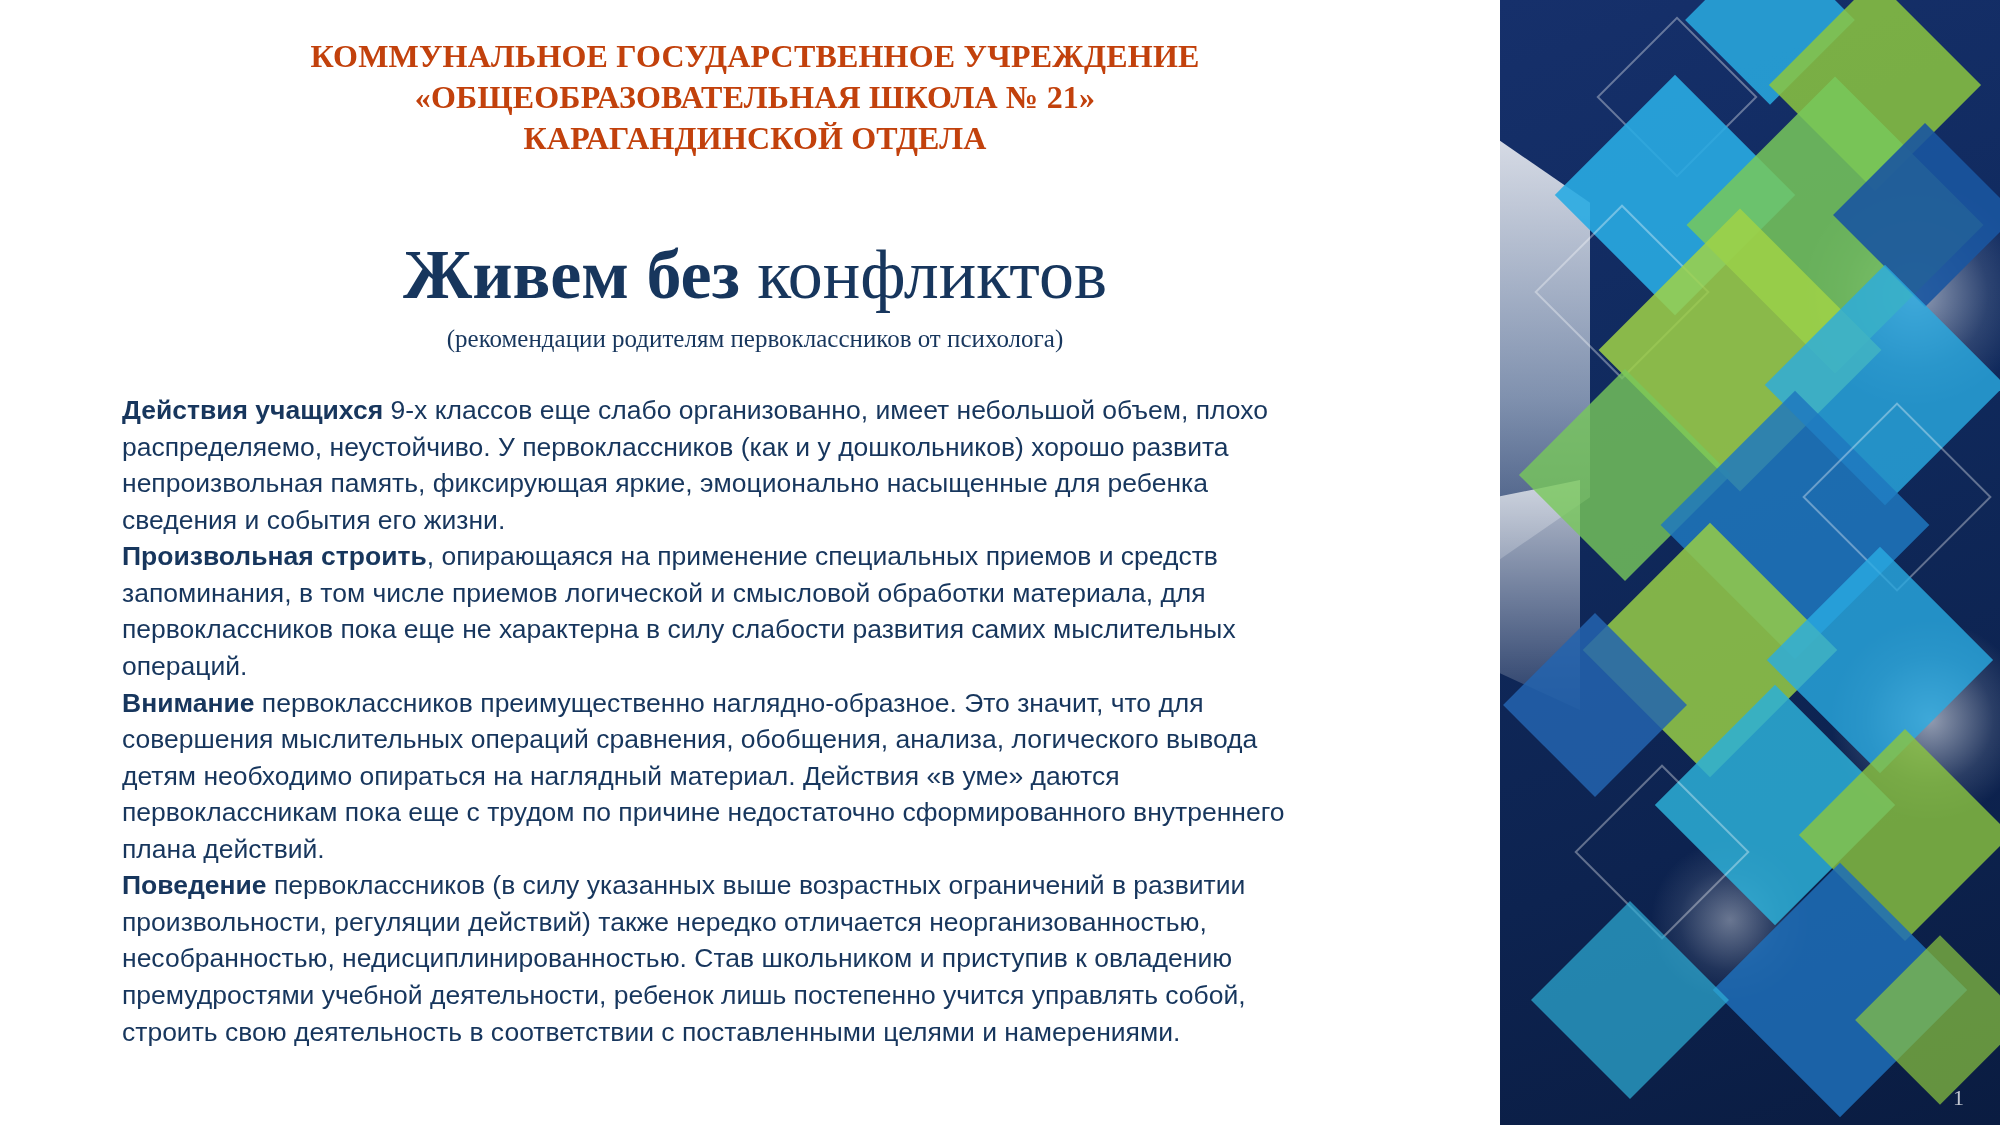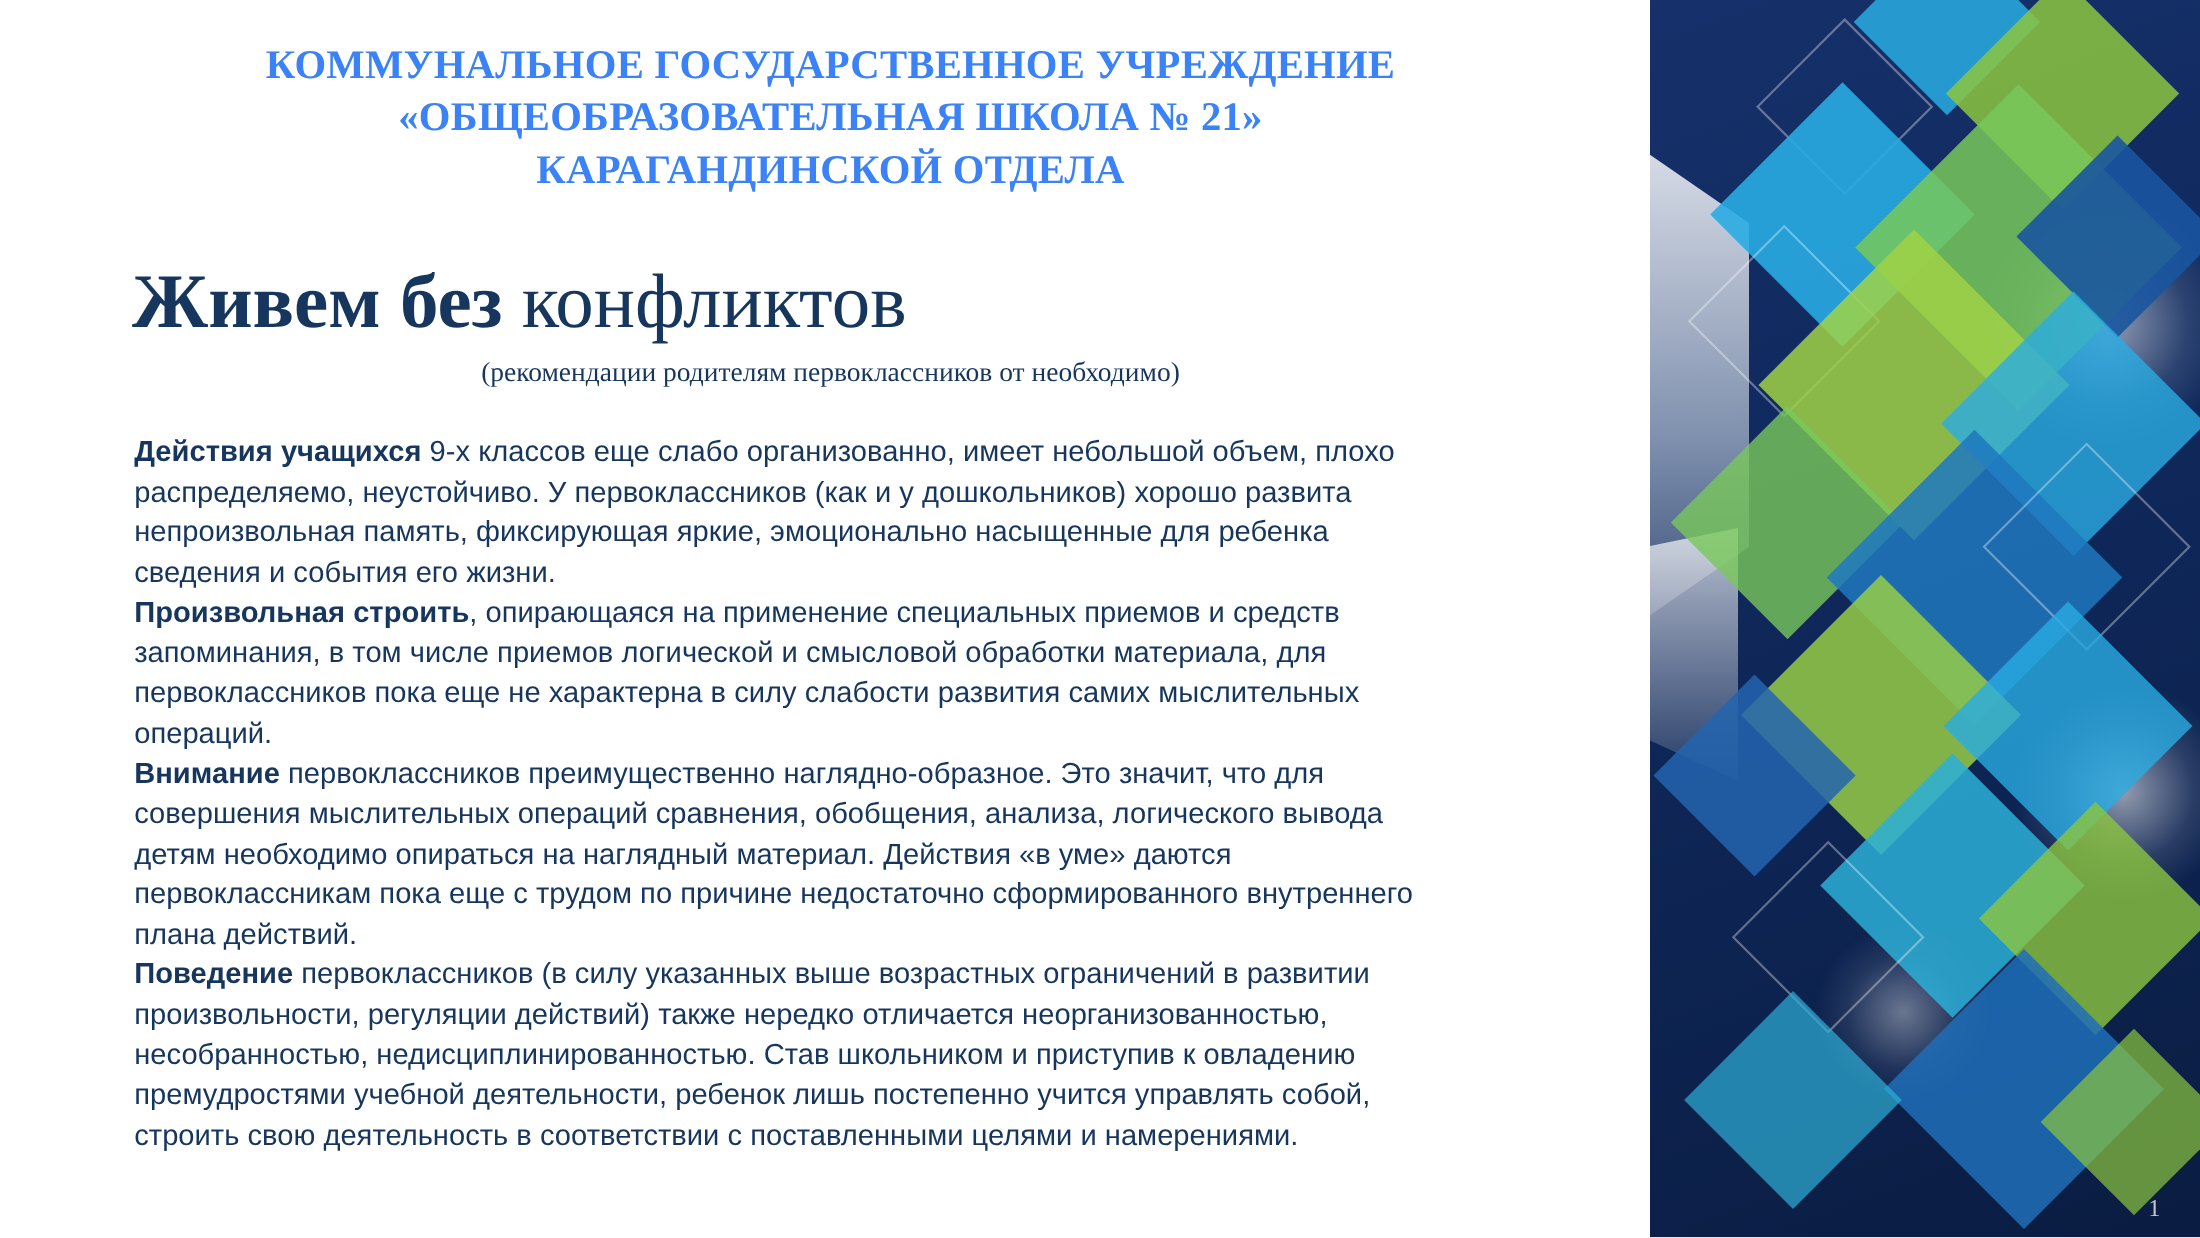--- a/index.html
+++ b/index.html
@@ -73,33 +73,33 @@
     height: 1125px;
   }
   .org-header {
     position: absolute;
     top: 36px;
     left: 120px;
     width: 1270px;
     text-align: center;
     font-family: "Liberation Serif", serif;
     font-weight: bold;
-    font-size: 37px;
+    font-size: 32px;
     line-height: 1.28;
-    color: #3b82f6;
+    color: #c2410c;
     letter-spacing: 0.2px;
   }
   .org-header .line { display: block; white-space: nowrap; }
 
   .title {
     position: absolute;
     top: 238px;
     left: 120px;
     width: 1270px;
-    text-align: left;
+    text-align: center;
     font-family: "Liberation Serif", serif;
     font-size: 70px;
     color: #17365d;
     line-height: 1.05;
     white-space: nowrap;
   }
   .title .t-bold { font-weight: bold; }
   .title .t-reg { font-weight: normal; }
 
   .subtitle {
@@ -184,21 +184,21 @@
     <div class="org-header">
       <span class="line">КОММУНАЛЬНОЕ ГОСУДАРСТВЕННОЕ УЧРЕЖДЕНИЕ</span>
       <span class="line">«ОБЩЕОБРАЗОВАТЕЛЬНАЯ ШКОЛА № 21»</span>
       <span class="line">КАРАГАНДИНСКОЙ ОТДЕЛА</span>
     </div>
 
     <div class="title">
       <span class="t-bold">Живем  без</span><span class="t-reg"> конфликтов</span>
     </div>
 
-    <div class="subtitle">(рекомендации родителям первоклассников от необходимо)</div>
+    <div class="subtitle">(рекомендации родителям первоклассников от психолога)</div>
 
     <div class="body-text">
       <p><b>Действия учащихся</b><span> 9-х классов еще слабо организованно, имеет небольшой объем, плохо распределяемо, неустойчиво. У первоклассников (как и у дошкольников) хорошо развита непроизвольная память, фиксирующая яркие, эмоционально насыщенные для ребенка сведения и события его жизни.</span></p>
       <p><b> Произвольная строить</b><span>, опирающаяся на применение специальных приемов и средств запоминания, в том числе приемов логической и смысловой обработки материала, для первоклассников пока еще не характерна в силу слабости развития самих мыслительных операций.</span></p>
       <p><b>Внимание</b><span> первоклассников преимущественно наглядно-образное. Это значит, что для совершения мыслительных операций сравнения, обобщения,  анализа, логического вывода детям необходимо опираться на наглядный материал. Действия «в уме» даются первоклассникам пока еще с трудом по причине недостаточно сформированного внутреннего плана действий.</span></p>
       <p><b>Поведение</b><span> первоклассников (в силу указанных выше возрастных ограничений в развитии произвольности, регуляции действий) также нередко отличается неорганизованностью, несобранностью,  недисциплинированностью. Став школьником и приступив к овладению премудростями учебной деятельности, ребенок лишь постепенно учится управлять собой, строить свою деятельность в соответствии с поставленными целями и намерениями.</span></p>
     </div>
 
   </div>
 </div>

